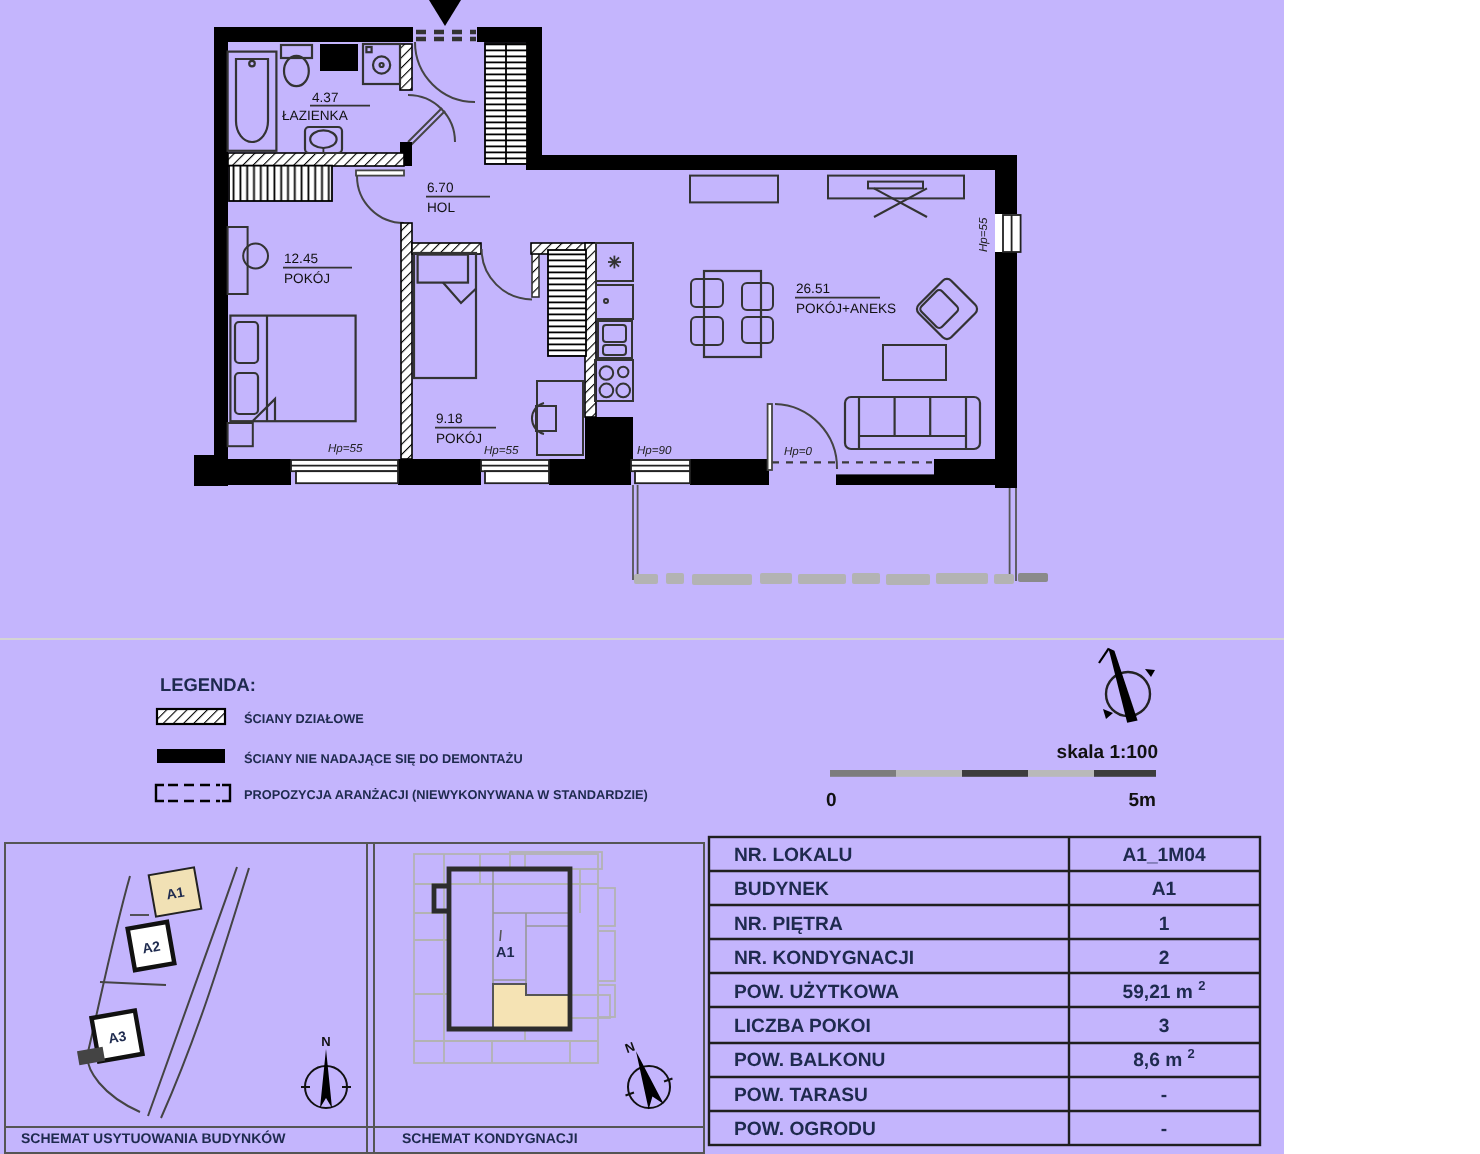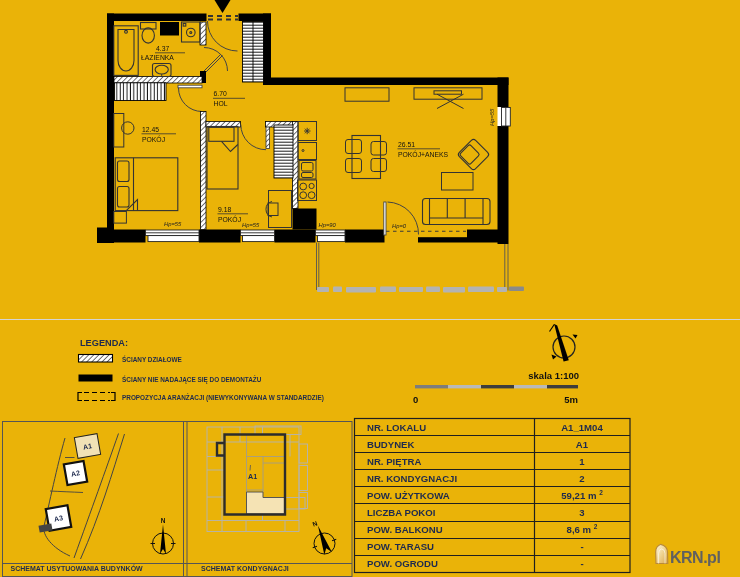--- a/index.html
+++ b/index.html
@@ -1,16 +1,16 @@
 <!DOCTYPE html>
 <html><head>
 <meta charset="utf-8">
 <style>
 html,body{margin:0;padding:0;background:#fff;}
-#page{position:relative;width:740px;height:577px;background:#eab308;overflow:hidden;
+#page{position:relative;width:642px;height:577px;background:#c4b5fd;overflow:hidden;
 font-family:"Liberation Sans", sans-serif;}
 svg{position:absolute;left:0;top:0;}
 text{font-family:"Liberation Sans", sans-serif;}
 .rl{font-size:6.8px;fill:#111;}
 .hp{font-size:5.8px;fill:#222;font-style:italic;}
 .navy{fill:#1e2a4e;font-weight:bold;}
 </style>
 </head>
 <body>
 <div id="page">

